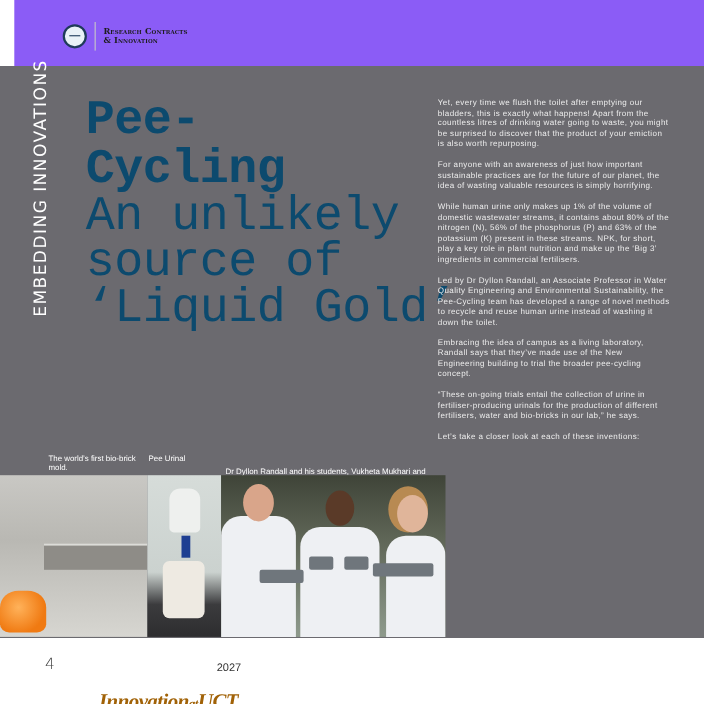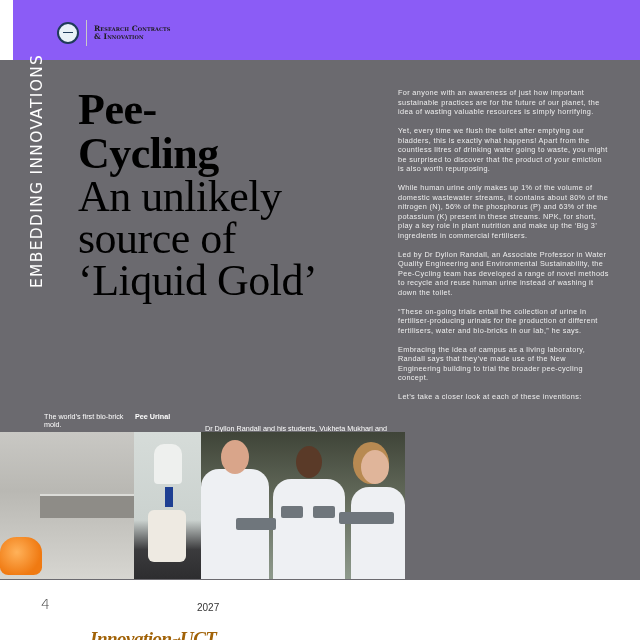--- a/index.html
+++ b/index.html
@@ -4,21 +4,21 @@
 <style>
   html, body { margin:0; padding:0; }
   body { width:640px; height:640px; background:#ffffff; position:relative; overflow:hidden; font-family:"DejaVu Sans", sans-serif; }
   .header { position:absolute; left:13px; top:0; width:640px; height:60px; background:#8b5cf6; }
   .logo-mark { position:absolute; left:44px; top:22px; width:22px; height:22px; border-radius:50%; border:2px solid #1f3b5a; box-sizing:border-box; background:#e9f1f7; }
   .logo-mark::after { content:""; position:absolute; left:4px; top:8px; width:10px; height:3px; border-top:1px solid #1f3b5a; }
   .logo-divider { position:absolute; left:73px; top:20px; width:1px; height:26px; background:#c9c9c9; }
   .logo-text { position:absolute; left:81px; top:25px; font-family:"DejaVu Serif", serif; font-weight:bold; font-size:7.5px; line-height:8px; color:#1d1d1d; font-variant:small-caps; letter-spacing:0.1px; }
   .panel { position:absolute; left:0; top:60px; width:640px; height:520px; background:#6b6a6f; }
   .vertical-label { position:absolute; left:28px; top:288px; transform:rotate(-90deg); transform-origin:left top; font-family:"DejaVu Sans", sans-serif; font-size:15.5px; letter-spacing:1.3px; color:#ffffff; white-space:nowrap; }
-  .title { position:absolute; left:78px; top:88px; font-family:Liberation Serif, serif; color:#000000; white-space:nowrap; }
+  .title { position:absolute; left:78px; top:88px; font-family:Liberation Mono, monospace; color:#0c4a6e; white-space:nowrap; }
   .title .bold { font-weight:bold; font-size:44px; line-height:44px; letter-spacing:-0.5px; }
   .title .light { font-weight:200; font-size:44px; line-height:42px; letter-spacing:-0.5px; }
   .body-col { position:absolute; left:398px; top:88px; width:212px; color:#eeeeee; font-family:"Liberation Sans", sans-serif; font-size:7.3px; line-height:9.5px; letter-spacing:0.35px; }
   .body-col p { margin:0 0 9.5px 0; }
   .captions { position:absolute; top:413px; left:0; width:405px; height:20px; font-family:"Liberation Sans", sans-serif; font-size:7.2px; line-height:7.5px; color:#ffffff; }
   .cap { position:absolute; top:0; }
   .photo { position:absolute; top:432px; height:147px; overflow:hidden; }
   .photo1 { left:0; width:134px; background:linear-gradient(180deg,#c9c8c4 0%,#b9b8b3 40%,#d7d6d1 100%); }
   .photo2 { left:134px; width:67px; background:linear-gradient(180deg,#d6dcd9 0%,#cbd2cf 60%,#3b3b3d 80%,#2d2d2f 100%); }
   .photo3 { left:201px; width:204px; background:linear-gradient(180deg,#3f4438 0%,#5f6657 40%,#8e9a8c 100%); }
@@ -54,32 +54,32 @@
 
 <div class="title">
   <div class="bold">Pee-</div>
   <div class="bold">Cycling</div>
   <div class="light">An unlikely</div>
   <div class="light">source of</div>
   <div class="light">‘Liquid Gold’</div>
 </div>
 
 <div class="body-col">
+  <p>Yet, every time we flush the toilet after emptying our bladders, this is exactly what happens! Apart from the countless litres of drinking water going to waste, you might be surprised to discover that the product of your emiction is also worth repurposing.</p>
   <p>For anyone with an awareness of just how important sustainable practices are for the future of our planet, the idea of wasting valuable resources is simply horrifying.</p>
-  <p>Yet, every time we flush the toilet after emptying our bladders, this is exactly what happens! Apart from the countless litres of drinking water going to waste, you might be surprised to discover that the product of your emiction is also worth repurposing.</p>
   <p>While human urine only makes up 1% of the volume of domestic wastewater streams, it contains about 80% of the nitrogen (N), 56% of the phosphorus (P) and 63% of the potassium (K) present in these streams. NPK, for short, play a key role in plant nutrition and make up the ‘Big 3’ ingredients in commercial fertilisers.</p>
   <p>Led by Dr Dyllon Randall, an Associate Professor in Water Quality Engineering and Environmental Sustainability, the Pee-Cycling team has developed a range of novel methods to recycle and reuse human urine instead of washing it down the toilet.</p>
+  <p>Embracing the idea of campus as a living laboratory, Randall says that they’ve made use of the New Engineering building to trial the broader pee-cycling concept.</p>
   <p>“These on-going trials entail the collection of urine in fertiliser-producing urinals for the production of different fertilisers, water and bio-bricks in our lab,” he says.</p>
-  <p>Embracing the idea of campus as a living laboratory, Randall says that they’ve made use of the New Engineering building to trial the broader pee-cycling concept.</p>
   <p>Let’s take a closer look at each of these inventions:</p>
 </div>
 
 <div class="captions">
   <div class="cap" style="left:44px; width:80px;">The world’s first bio-brick mold.</div>
-  <div class="cap" style="left:135px; width:60px;font-weight:bold;">Pee Urinal</div>
+  <div class="cap" style="left:135px; width:60px;">Pee Urinal</div>
   <div class="cap" style="left:205px; width:200px;margin-top:12px;">Dr Dyllon Randall and his students, Vukheta Mukhari and Suzanne Lambert.</div>
 </div>
 
 <div class="photo photo1">
   <div class="rack"></div>
   <div class="flask"></div>
 </div>
 
 <div class="photo photo2">
   <div class="funnel"></div>

